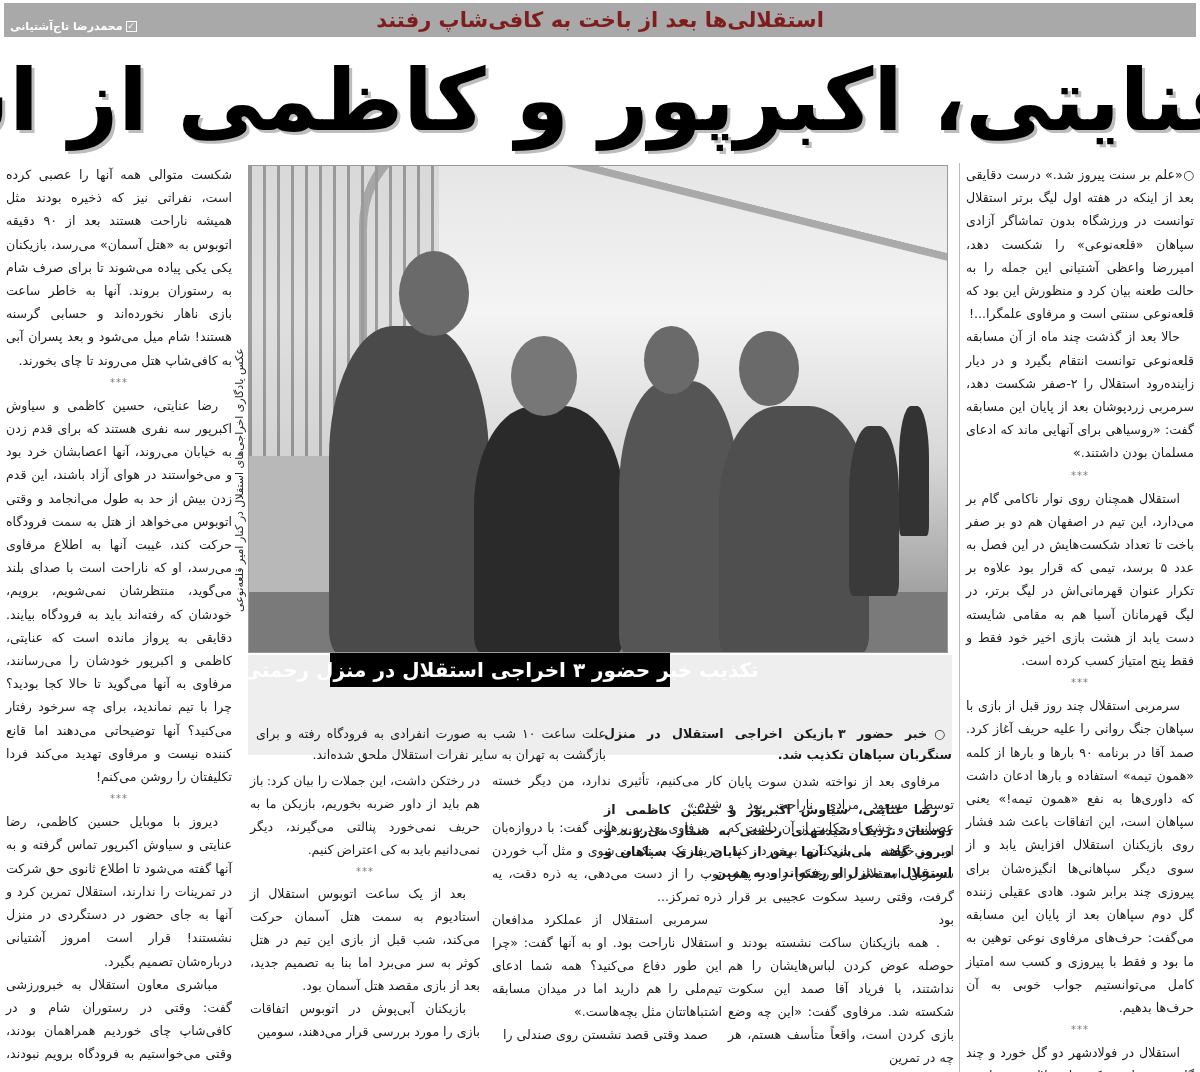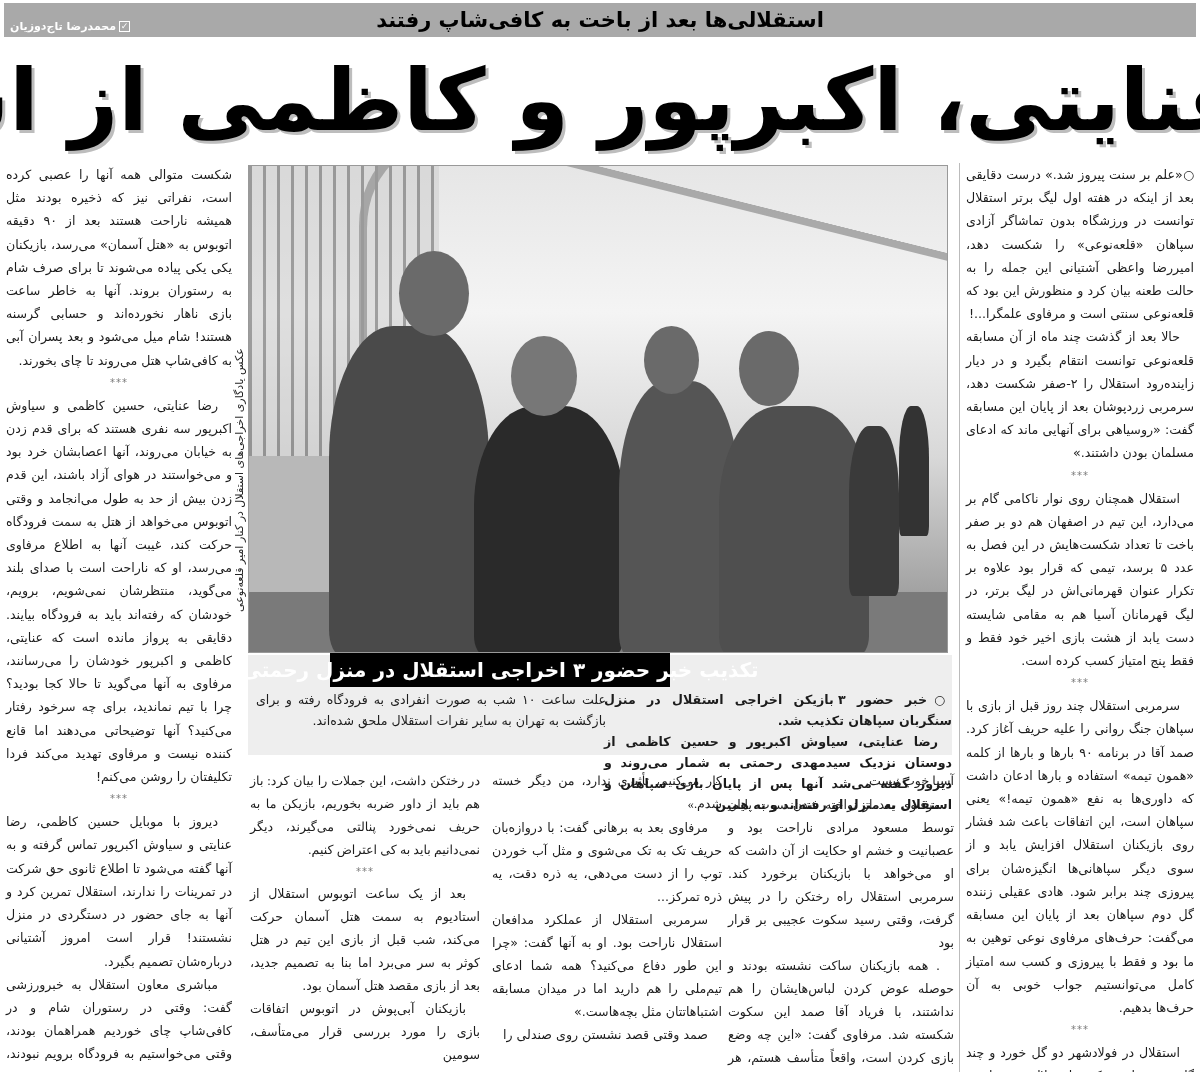--- a/index.html
+++ b/index.html
@@ -3,21 +3,21 @@
 <meta charset="utf-8">
 <style>
   * { box-sizing: border-box; margin: 0; padding: 0; }
   html, body { width: 1200px; height: 1072px; background: #ffffff; overflow: hidden; }
   body { font-family: "DejaVu Sans", sans-serif; color: #1a1a1a; position: relative; direction: rtl; }
 
   .kicker-bar {
     position: absolute; left: 4px; top: 3px; width: 1192px; height: 34px;
     background: #a9a9a9; display: flex; align-items: center; justify-content: center;
   }
-  .kicker-text { color: #000000; font-weight: bold; font-size: 21px; letter-spacing: -0.3px; }
+  .kicker-text { color: #7f1d1d; font-weight: bold; font-size: 21px; letter-spacing: -0.3px; }
   .byline {
     position: absolute; left: 6px; bottom: 4px; color: #fff; font-size: 11px; font-weight: bold;
     display: flex; align-items: center; gap: 3px; direction: rtl;
   }
   .byline .check { display: inline-block; width: 11px; height: 11px; border: 1px solid #fff; font-size: 9px; line-height: 9px; text-align: center; }
 
   .headline {
     position: absolute; left: 30px; top: 40px; width: 1140px; height: 120px;
     display: flex; align-items: center; justify-content: center;
     font-family: "DejaVu Sans", sans-serif; font-weight: bold; font-size: 86px; color: #000;
@@ -58,41 +58,41 @@
     font-size: 11px; color: #222; white-space: nowrap; display: flex; align-items: center; justify-content: center;
   }
 
   .subbox { position: absolute; left: 248px; top: 655px; width: 704px; height: 100px; background: #eeeeee; }
   .subhead {
     position: absolute; left: 330px; top: 653px; width: 340px; height: 34px;
     background: #000; color: #fff; font-weight: bold; font-size: 20px;
     display: flex; align-items: center; justify-content: center; letter-spacing: -0.5px; white-space: nowrap;
   }
   .sub-col { position: absolute; font-size: 12.6px; line-height: 21px; text-align: justify; direction: rtl; color: #1c1c1c; }
-  .sub-col p { text-indent: 14px; }
+  .sub-col p { text-indent: 14px; margin-top: 34px; }
   .sub-col p.noindent { text-indent: 0; }
   .sub-col-right { right: 248px; top: 689px; width: 348px; font-weight: bold; }
   .sub-col-left { left: 256px; top: 689px; width: 350px; }
 
   .bottom-col { position: absolute; top: 770px; font-size: 12.6px; line-height: 23px; text-align: justify; direction: rtl; color: #1c1c1c; }
   .bottom-col p { text-indent: 14px; }
   .bottom-col p.noindent { text-indent: 0; font-family: Liberation Serif, serif; }
   .bottom-col .sep { text-align: center; color: #7a7a7a; font-size: 10px; letter-spacing: 1px; line-height: 20px; text-indent: 0; }
   .bc-1 { right: 246px; width: 226px; }
   .bc-2 { right: 478px; width: 230px; }
   .bc-3 { left: 250px; width: 230px; }
 </style>
 </head>
 <body>
 
 <div class="kicker-bar">
   <span class="kicker-text">استقلالی‌ها بعد از باخت به کافی‌شاپ رفتند</span>
   <div class="byline">
     <span class="check">✓</span>
-    <span>محمدرضا تاج‌دوزیان</span>
+    <span>محمدرضا تاج‌آشتیانی</span>
   </div>
 </div>
 
 <div class="headline">اخراج عنایتی، اکبرپور و کاظمی از استقلال</div>
 
 <div class="col col-right">
   <p class="noindent">○«علم بر سنت پیروز شد.» درست دقایقی بعد از اینکه در هفته اول لیگ برتر استقلال توانست در ورزشگاه بدون تماشاگر آزادی سپاهان «قلعه‌نوعی» را شکست دهد، امیررضا واعظی آشتیانی این جمله را به حالت طعنه بیان کرد و منظورش این بود که قلعه‌نوعی سنتی است و مرفاوی علمگرا...!</p>
   <p>حالا بعد از گذشت چند ماه از آن مسابقه قلعه‌نوعی توانست انتقام بگیرد و در دیار زاینده‌رود استقلال را ۲-صفر شکست دهد، سرمربی زردپوشان بعد از پایان این مسابقه گفت: «روسیاهی برای آنهایی ماند که ادعای مسلمان بودن داشتند.»</p>
   <div class="sep">***</div>
   <p>استقلال همچنان روی نوار ناکامی گام بر می‌دارد، این تیم در اصفهان هم دو بر صفر باخت تا تعداد شکست‌هایش در این فصل به عدد ۵ برسد، تیمی که قرار بود علاوه بر تکرار عنوان قهرمانی‌اش در لیگ برتر، در لیگ قهرمانان آسیا هم به مقامی شایسته دست یابد از هشت بازی اخیر خود فقط و فقط پنج امتیاز کسب کرده است.</p>
@@ -137,28 +137,27 @@
 <div class="subhead">تکذیب خبر حضور ۳ اخراجی استقلال در منزل رحمتی</div>
 <div class="sub-col sub-col-right">
   <p class="noindent">○خبر حضور ۳ بازیکن اخراجی استقلال در منزل سنگربان سپاهان تکذیب شد.</p>
   <p>رضا عنایتی، سیاوش اکبرپور و حسین کاظمی از دوستان نزدیک سیدمهدی رحمتی به شمار می‌روند و دیروز گفته می‌شد آنها پس از پایان بازی سپاهان و استقلال به منزل او رفته‌اند و به همین</p>
 </div>
 <div class="sub-col sub-col-left">
   <p class="noindent">علت ساعت ۱۰ شب به صورت انفرادی به فرودگاه رفته و برای بازگشت به تهران به سایر نفرات استقلال ملحق شده‌اند.</p>
 </div>
 
 <div class="bottom-col bc-1">
-  <p class="noindent">آسیا خوب نیست.</p>
   <p>مرفاوی بعد از نواخته شدن سوت پایان توسط مسعود مرادی ناراحت بود و عصبانیت و خشم او حکایت از آن داشت که او می‌خواهد با بازیکنان برخورد کند. سرمربی استقلال راه رختکن را در پیش گرفت، وقتی رسید سکوت عجیبی بر قرار بود</p>
   <p>. همه بازیکنان ساکت نشسته بودند و حوصله عوض کردن لباس‌هایشان را هم نداشتند، با فریاد آقا صمد این سکوت شکسته شد. مرفاوی گفت: «این چه وضع بازی کردن است، واقعاً متأسف هستم، هر چه در تمرین</p>
 </div>
 <div class="bottom-col bc-2">
   <p class="noindent">کار می‌کنیم، تأثیری ندارد، من دیگر خسته شدم.»</p>
   <p>مرفاوی بعد به برهانی گفت: با دروازه‌بان حریف تک به تک می‌شوی و مثل آب خوردن توپ را از دست می‌دهی، یه ذره دقت، یه ذره تمرکز...</p>
   <p>سرمربی استقلال از عملکرد مدافعان استقلال ناراحت بود. او به آنها گفت: «چرا این طور دفاع می‌کنید؟ همه شما ادعای تیم‌ملی را هم دارید اما در میدان مسابقه اشتباهاتتان مثل بچه‌هاست.»</p>
   <p>صمد وقتی قصد نشستن روی صندلی را</p>
 </div>
 <div class="bottom-col bc-3">
   <p class="noindent">در رختکن داشت، این جملات را بیان کرد: باز هم باید از داور ضربه بخوریم، بازیکن ما به حریف نمی‌خورد پنالتی می‌گیرند، دیگر نمی‌دانیم باید به کی اعتراض کنیم.</p>
   <div class="sep">***</div>
   <p>بعد از یک ساعت اتوبوس استقلال از استادیوم به سمت هتل آسمان حرکت می‌کند، شب قبل از بازی این تیم در هتل کوثر به سر می‌برد اما بنا به تصمیم جدید، بعد از بازی مقصد هتل آسمان بود.</p>
-  <p>بازیکنان آبی‌پوش در اتوبوس اتفاقات بازی را مورد بررسی قرار می‌متأسف، سومین</p>
+  <p>بازیکنان آبی‌پوش در اتوبوس اتفاقات بازی را مورد بررسی قرار می‌دهند، سومین</p>
 </div>
 
 </body></html>

